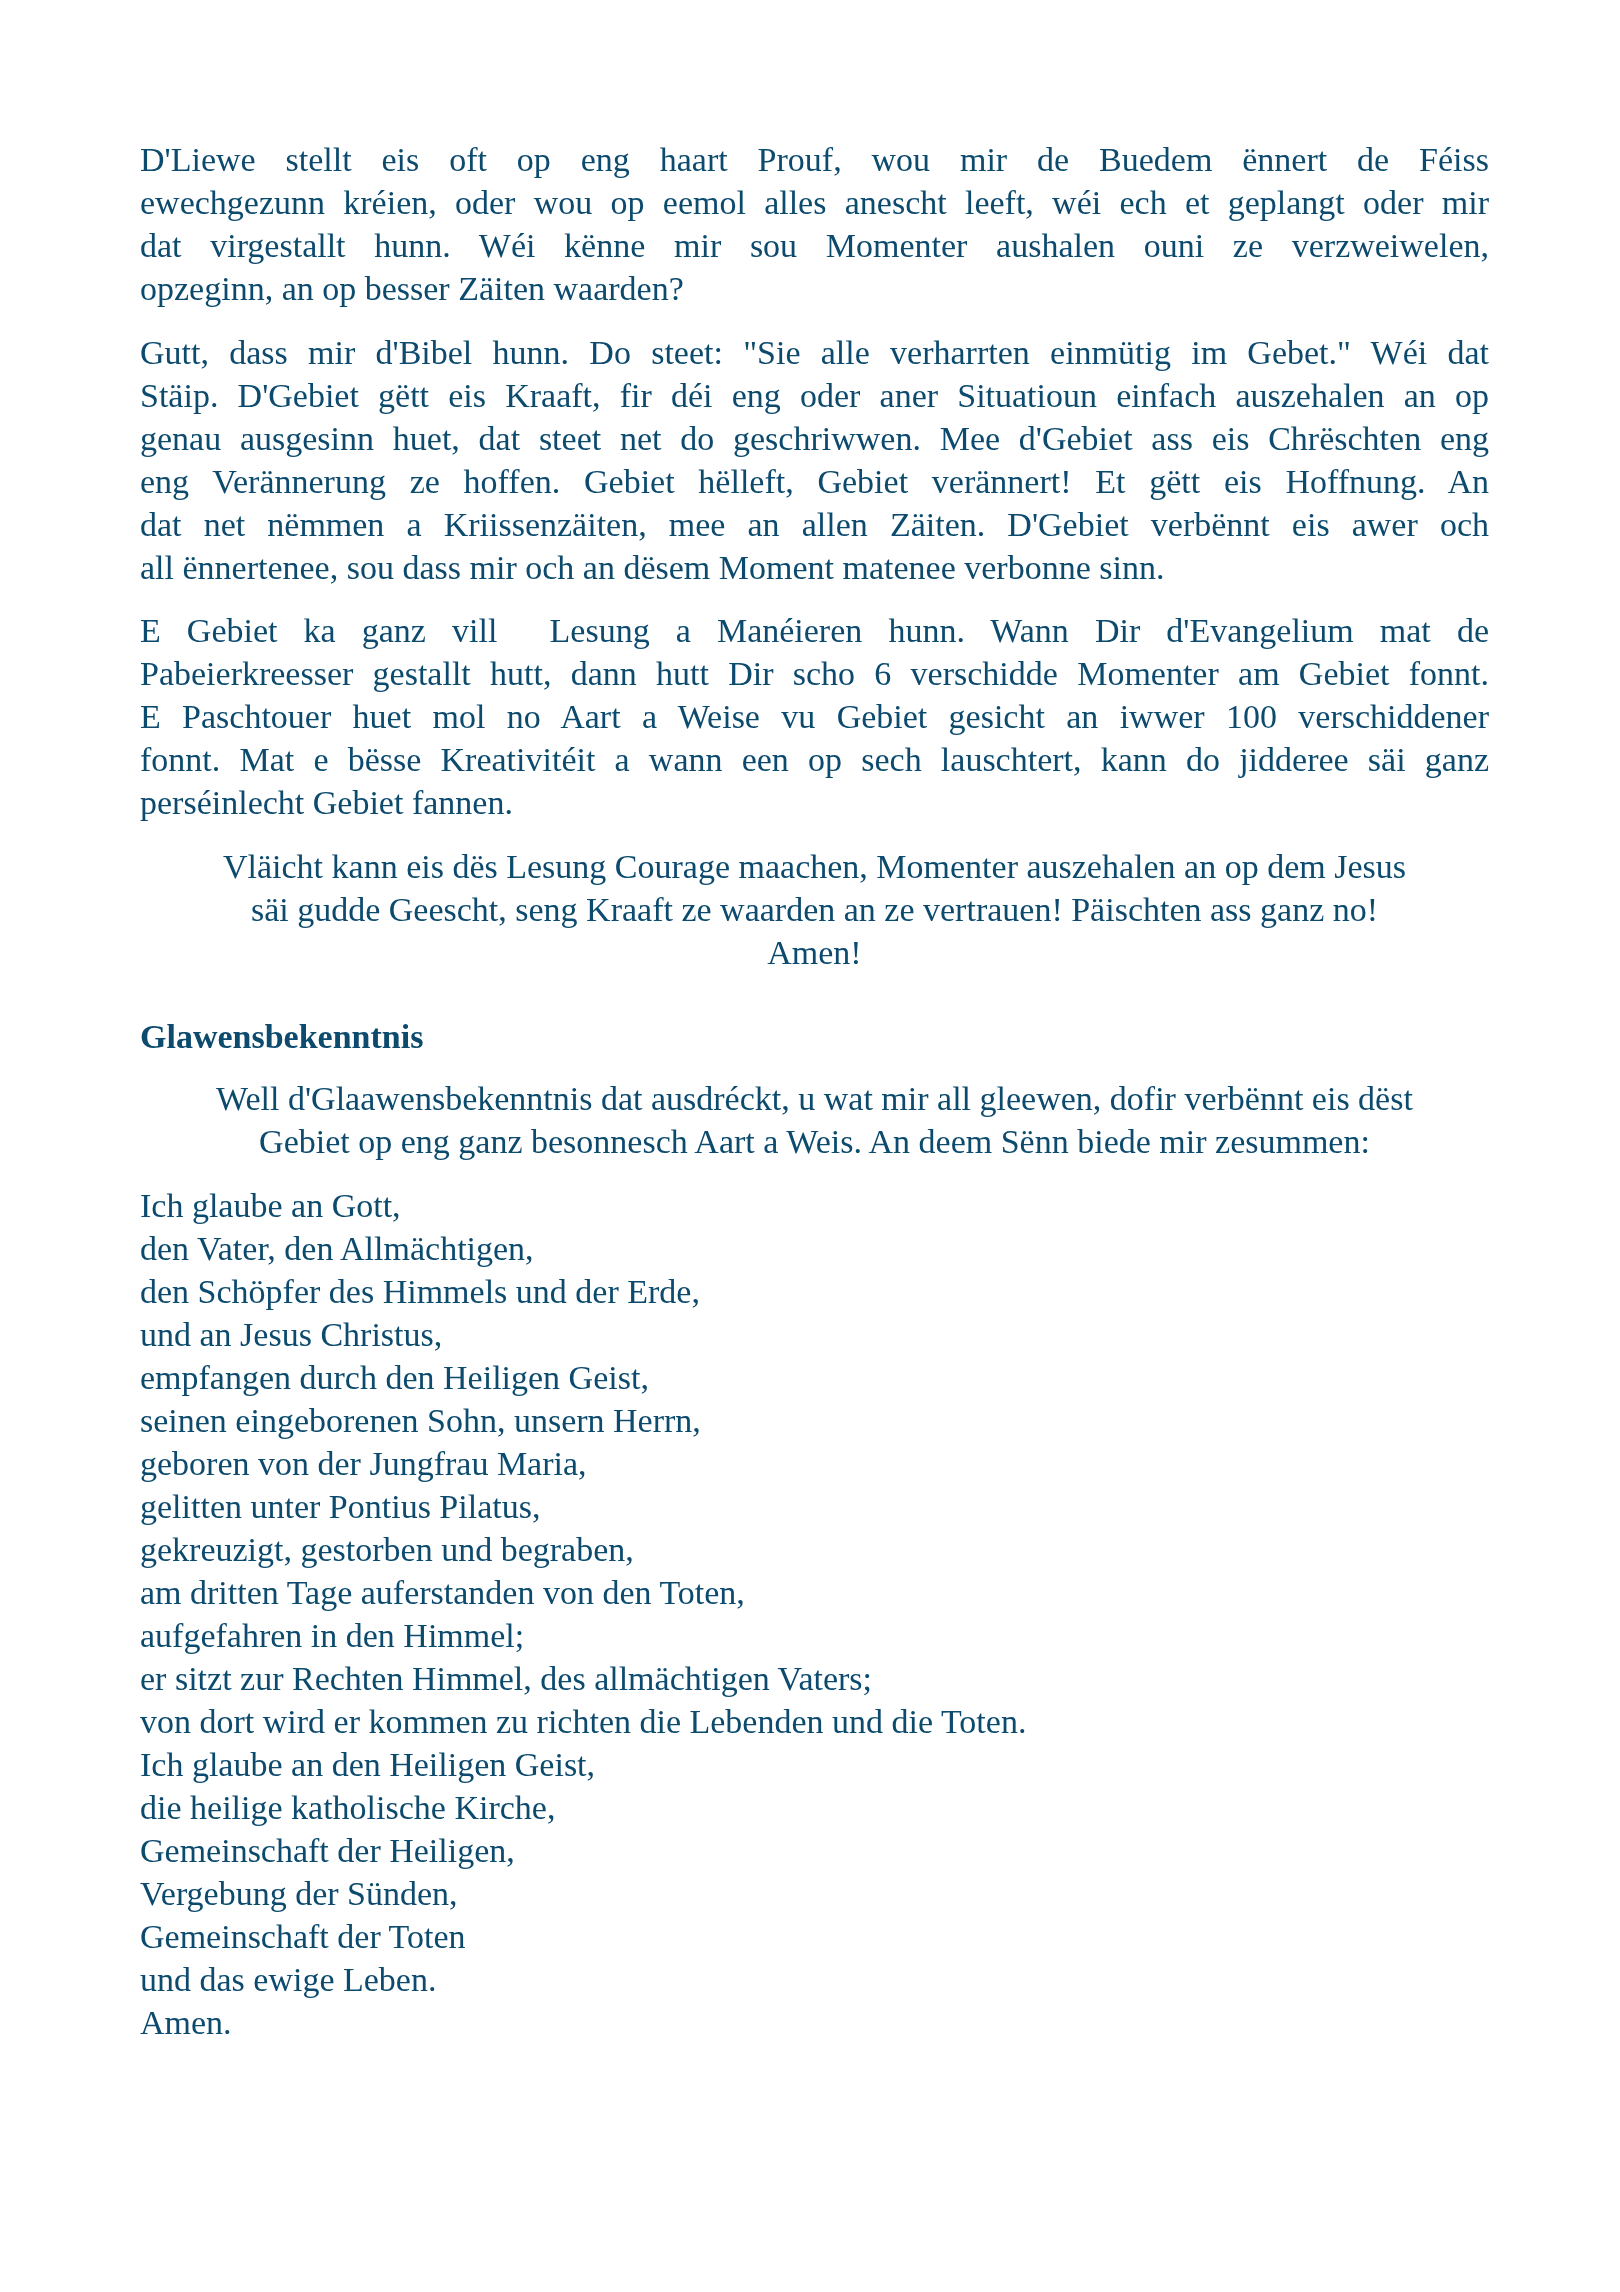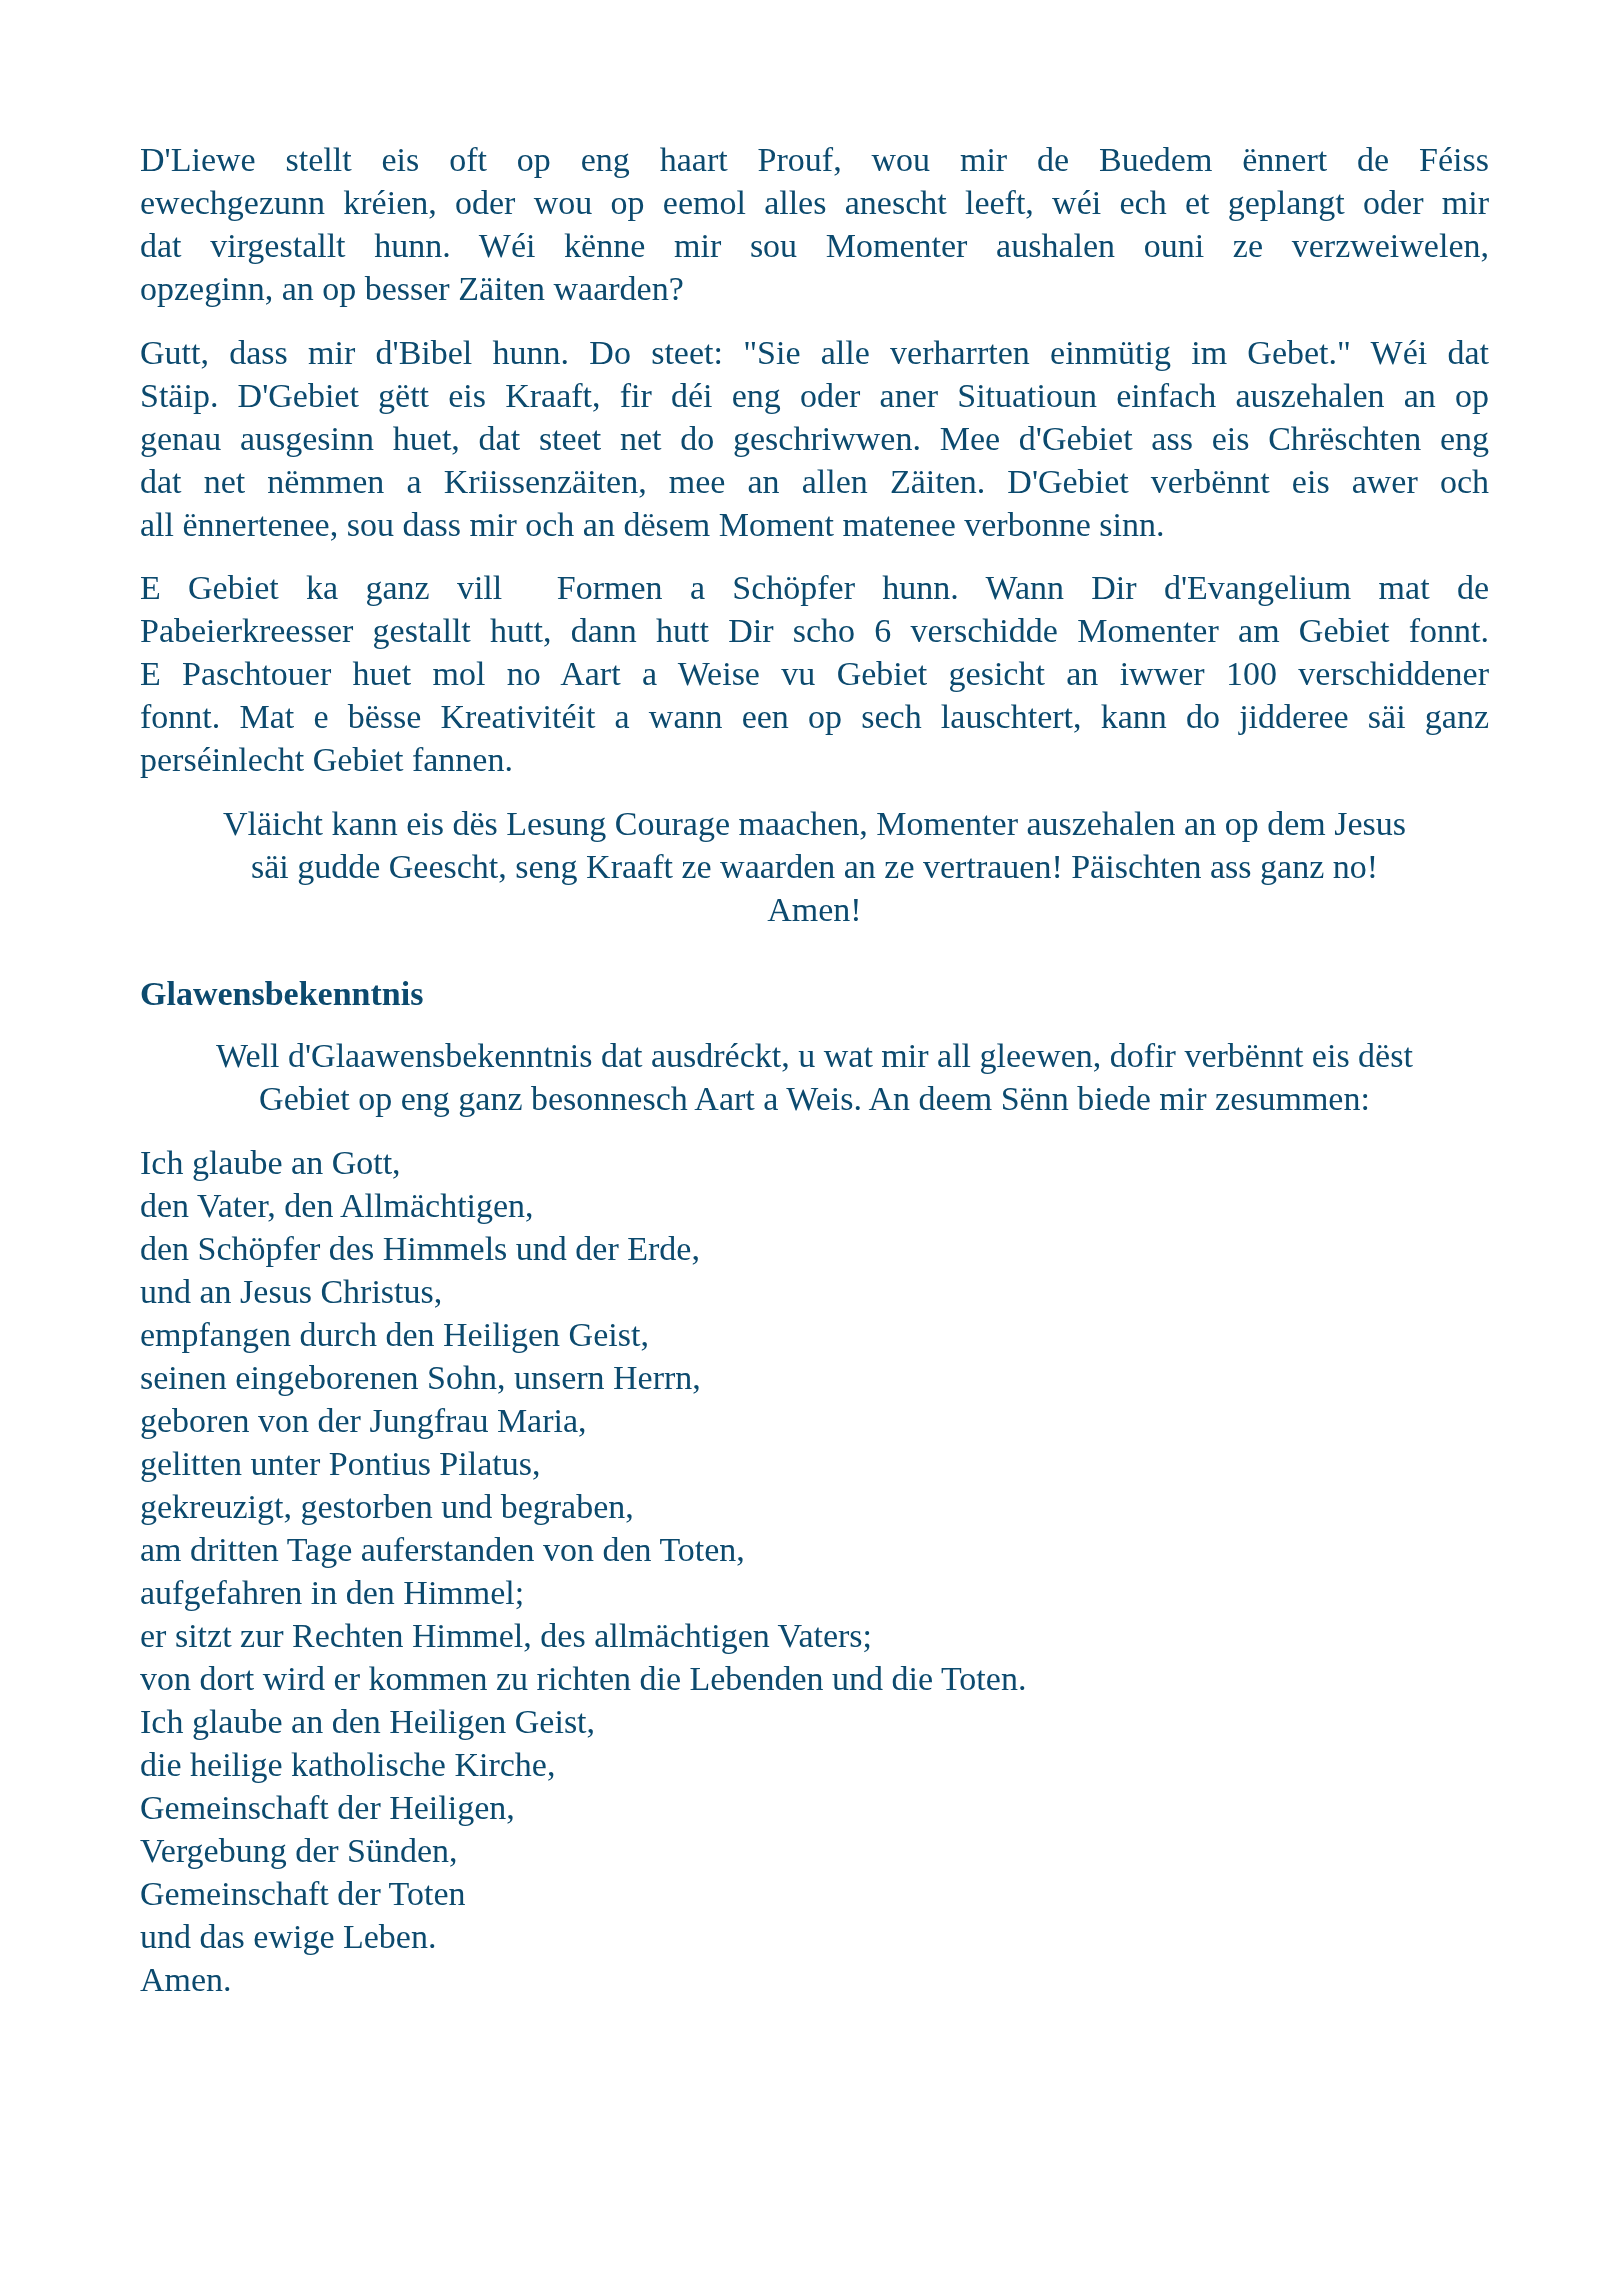--- a/index.html
+++ b/index.html
@@ -61,26 +61,27 @@
     <span class="line">D'Liewe stellt eis oft op eng haart Prouf, wou mir de Buedem ënnert de Féiss</span>
     <span class="line">ewechgezunn kréien, oder wou op eemol alles anescht leeft, wéi ech et geplangt oder mir</span>
     <span class="line">dat virgestallt hunn. Wéi kënne mir sou Momenter aushalen ouni ze verzweiwelen,</span>
     <span class="line final">opzeginn, an op besser Zäiten waarden?</span>
   </div>
 
   <div class="para justify-lines">
     <span class="line">Gutt, dass mir d'Bibel hunn. Do steet: "Sie alle verharrten einmütig im Gebet." Wéi dat</span>
     <span class="line">Stäip. D'Gebiet gëtt eis Kraaft, fir déi eng oder aner Situatioun einfach auszehalen an op</span>
     <span class="line">genau ausgesinn huet, dat steet net do geschriwwen. Mee d'Gebiet ass eis Chrëschten eng</span>
+    <span class="line">eng Verännerung ze hoffen. Gebiet hëlleft, Gebiet verännert! Et gëtt eis Hoffnung. An</span>
     <span class="line">dat net nëmmen a Kriissenzäiten, mee an allen Zäiten. D'Gebiet verbënnt eis awer och</span>
     <span class="line final">all ënnertenee, sou dass mir och an dësem Moment matenee verbonne sinn.</span>
   </div>
 
   <div class="para justify-lines">
-    <span class="line" style="white-space:pre;">E Gebiet ka ganz vill  Formen a Schöpfer hunn. Wann Dir d'Evangelium mat de</span>
+    <span class="line" style="white-space:pre;">E Gebiet ka ganz vill  Lesung a Manéieren hunn. Wann Dir d'Evangelium mat de</span>
     <span class="line">Pabeierkreesser gestallt hutt, dann hutt Dir scho 6 verschidde Momenter am Gebiet fonnt.</span>
     <span class="line">E Paschtouer huet mol no Aart a Weise vu Gebiet gesicht an iwwer 100 verschiddener</span>
     <span class="line">fonnt. Mat e bësse Kreativitéit a wann een op sech lauschtert, kann do jidderee säi ganz</span>
     <span class="line final">perséinlecht Gebiet fannen.</span>
   </div>
 
   <div class="para last-left">
     <span class="line">Vläicht kann eis dës Lesung Courage maachen, Momenter auszehalen an op dem Jesus</span>
     <span class="line">säi gudde Geescht, seng Kraaft ze waarden an ze vertrauen! Päischten ass ganz no!</span>
     <span class="line">Amen!</span>

